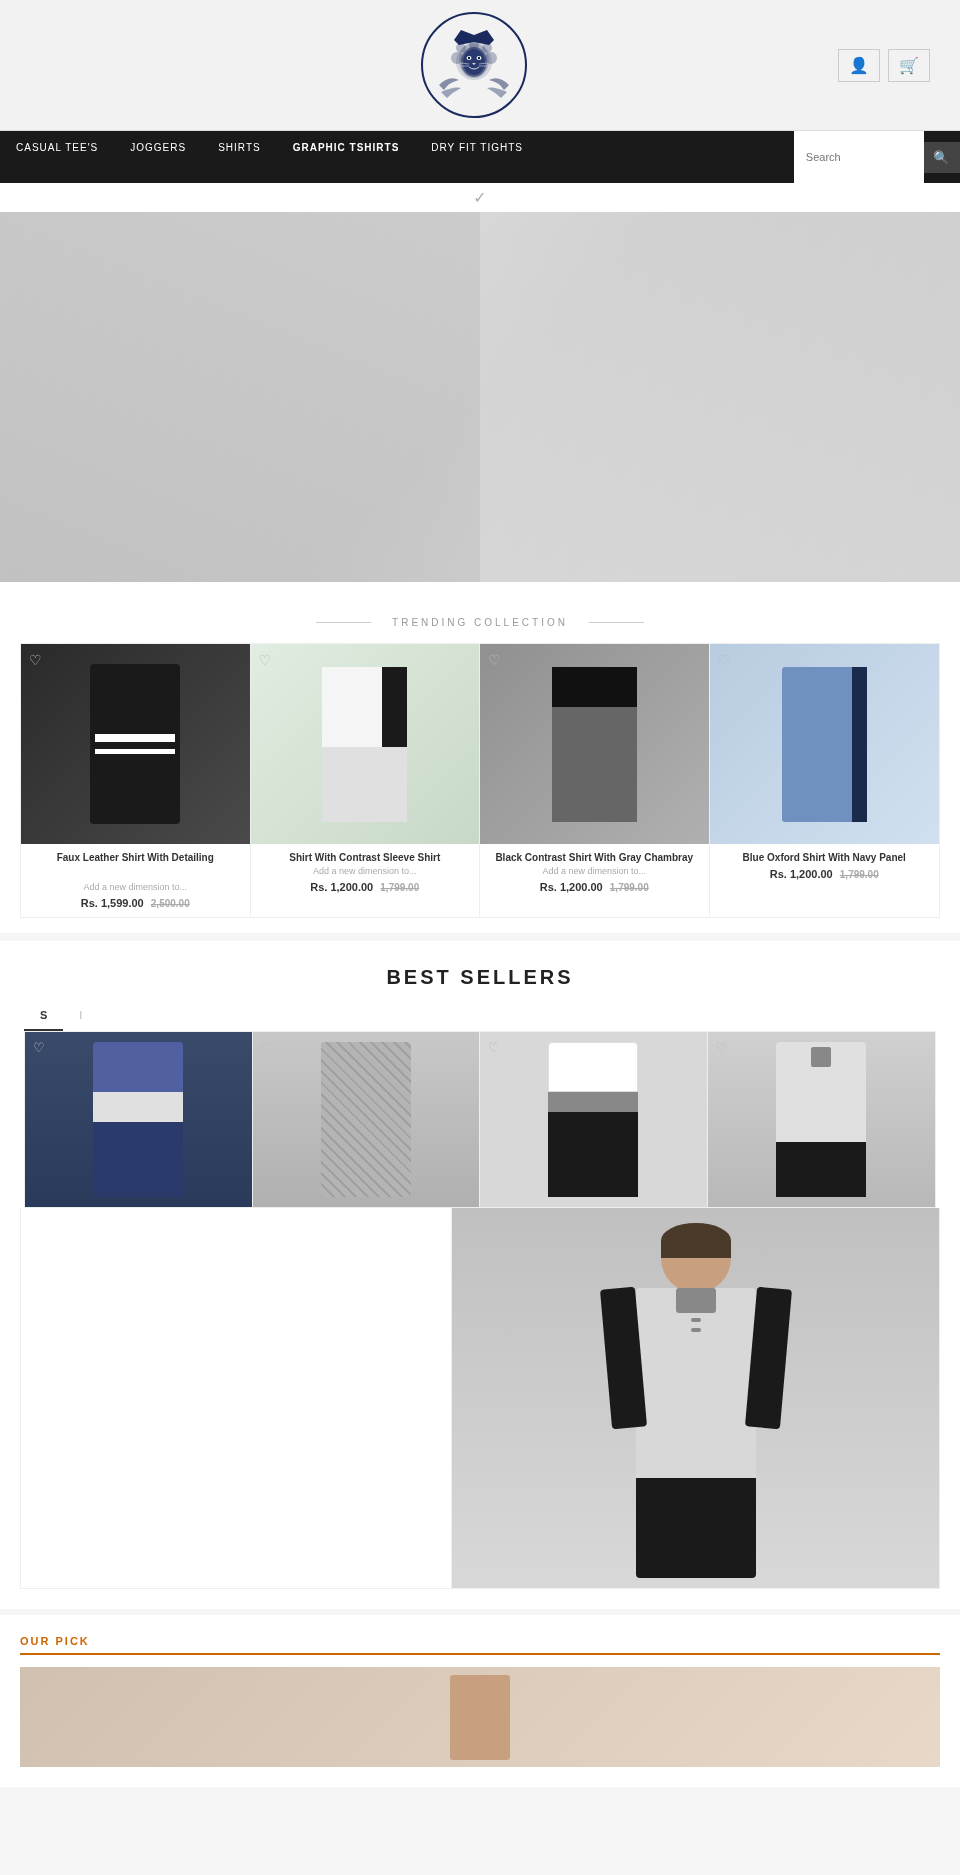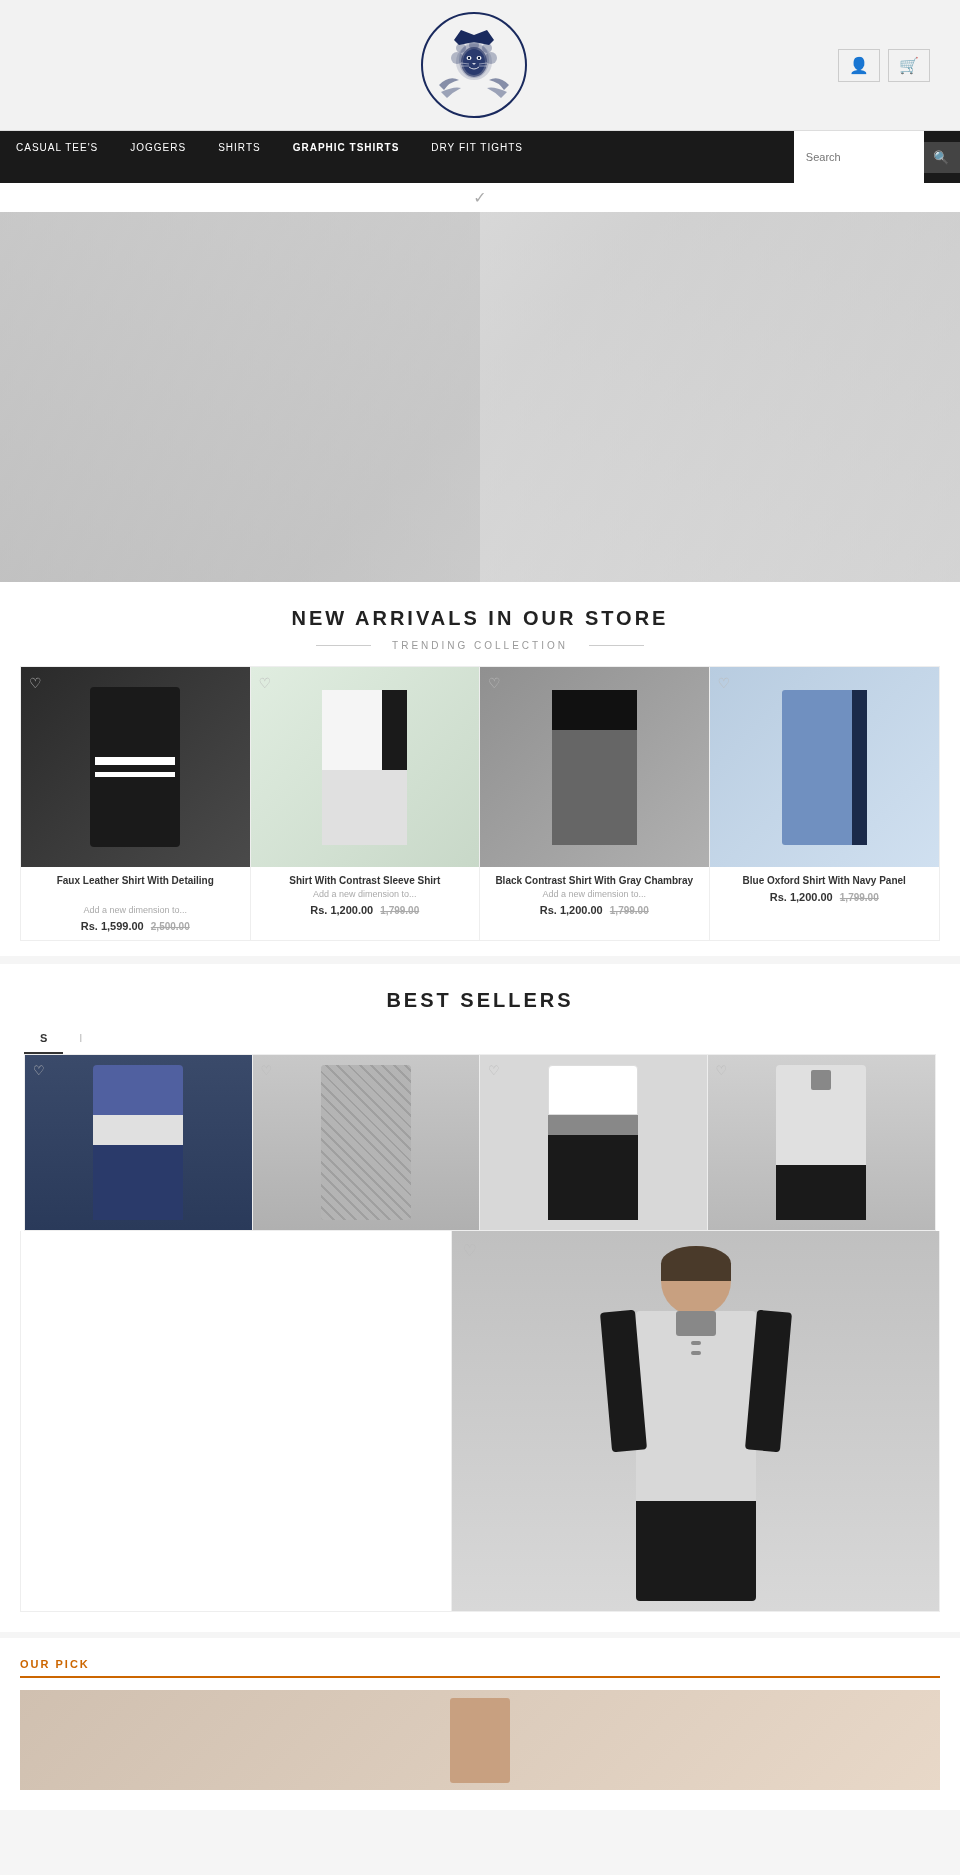--- a/index.html
+++ b/index.html
@@ -80,21 +80,20 @@
 </div>
 
 <div style="background:#e8e8e8; height:370px; display:flex; align-items:center; justify-content:center; position:relative; overflow:hidden;">
 
   <div style="position:absolute; inset:0; background: linear-gradient(135deg, #e0e0e0 0%, #c8c8c8 50%, #d8d8d8 100%);"></div>
   <div style="position:absolute; left:0; top:0; width:50%; height:100%; background:linear-gradient(to right, #b0b0b0, #c8c8c8); opacity:0.5;"></div>
   <div style="position:absolute; right:0; top:0; width:50%; height:100%; background:linear-gradient(to left, #d0d0d0, #e0e0e0); opacity:0.5;"></div>
 </div>
 
 <div style="background:#fff; padding:25px 20px 15px;">
-  <h2 style="text-align:center; font-size:20px; font-weight:bold; color:#222; letter-spacing:3px; text-transform:uppercase;">NEW ARRIVALS IN OUR STORE</h2>
   <div style="text-align:center; font-size:10px; color:#999; letter-spacing:3px; text-transform:uppercase; margin-top:10px; display:flex; align-items:center; justify-content:center; gap:21px;">
     <span style="display:inline-block; width:55px; height:1px; background:#ccc;"></span>
     <span>TRENDING COLLECTION</span>
     <span style="display:inline-block; width:55px; height:1px; background:#ccc;"></span>
   </div>
 
   <div style="display:flex; margin-top:15px; gap:0; border:1px solid #eee;">
 
     <div style="flex:0 0 25%; border-right:1px solid #eee; position:relative; cursor:pointer;">
       <span style="position:absolute; top:8px; left:8px; font-size:14px; color:#bbb; z-index:2; cursor:pointer;">♡</span>

